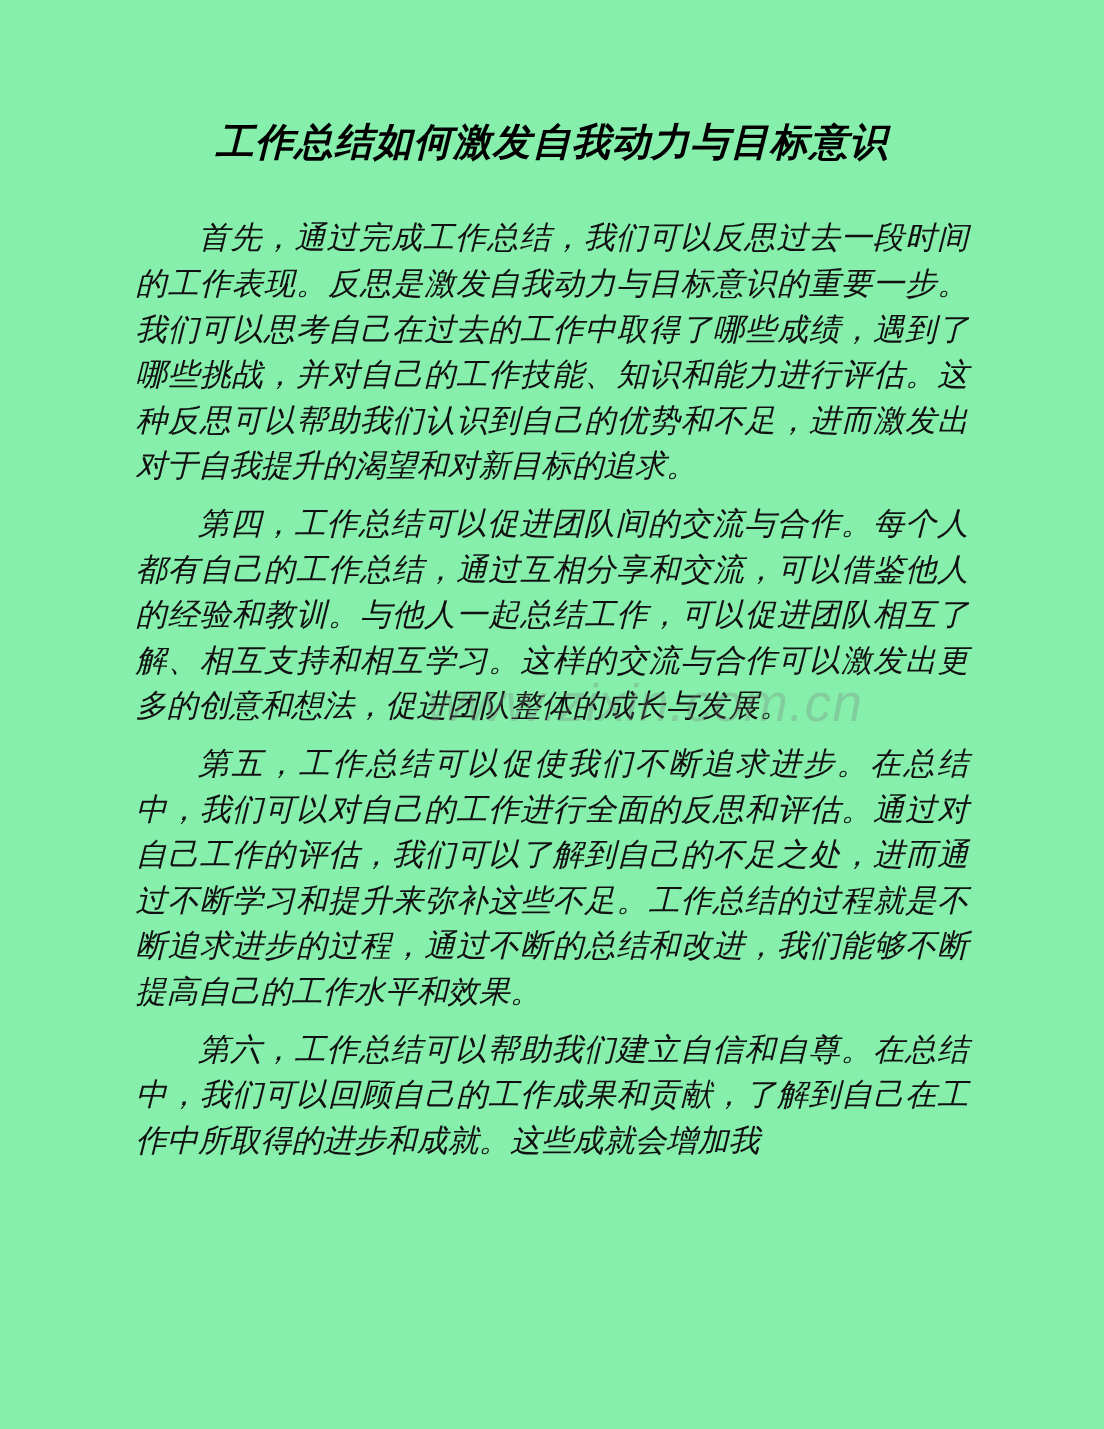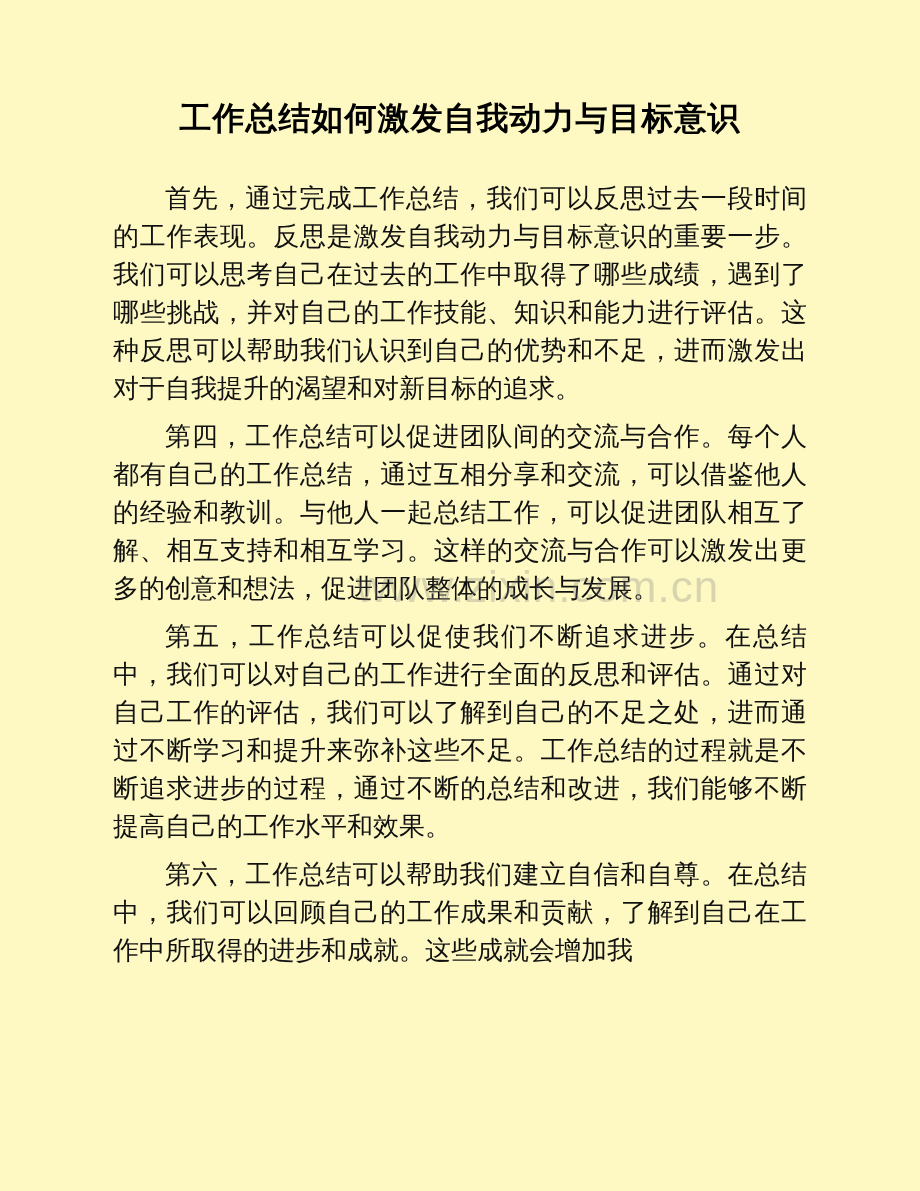--- a/index.html
+++ b/index.html
@@ -13,22 +13,23 @@
     height: 1191px;
     position: relative;
     overflow: hidden;
     font-family: "Liberation Serif", "DejaVu Serif", serif;
   }
 
   .page {
     position: relative;
     width: 920px;
     height: 1191px;
-    background: #fef9c3;
+    background: #86efac;
     padding: 98px 113px 0 113px;
+    font-style: italic;
   }
 
   .doc-title {
     font-size: 32px;
     font-weight: 700;
     color: #000000;
     text-align: center;
     letter-spacing: 1px;
     line-height: 40px;
     margin-bottom: 42px;

